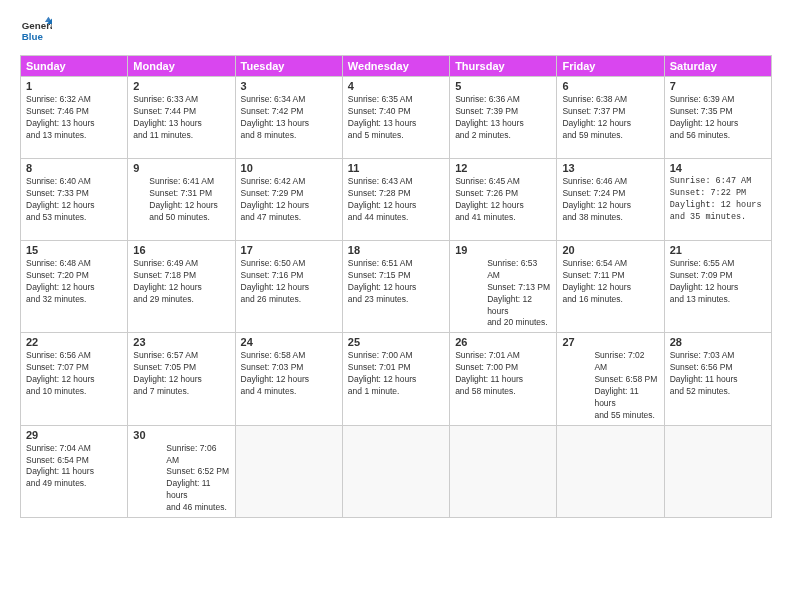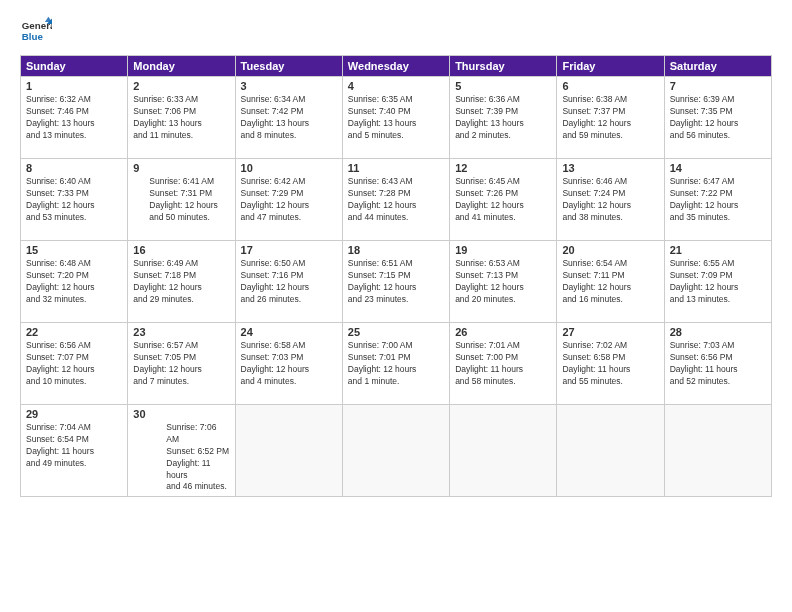--- a/index.html
+++ b/index.html
@@ -41,21 +41,21 @@
     .location {
       font-size: 13px;
       color: #555;
     }
     table {
       width: 100%;
       border-collapse: collapse;
       table-layout: fixed;
     }
     thead tr th {
-      background-color: #4c1d95;
+      background-color: #d946ef;
       color: white;
       font-size: 11px;
       font-weight: bold;
       padding: 4px 5px;
       text-align: left;
       border: 1px solid #ccc;
     }
     tbody tr td {
       border: 1px solid #ccc;
       vertical-align: top;
@@ -115,21 +115,21 @@
           <td>
             <span class="day-num">1</span>
             <div class="day-info" style="white-space: pre-line;">Sunrise: 6:32 AM
 Sunset: 7:46 PM
 Daylight: 13 hours
 and 13 minutes.</div>
           </td>
           <td>
             <span class="day-num">2</span>
             <div class="day-info" style="white-space: pre-line;">Sunrise: 6:33 AM
-Sunset: 7:06 PM
+Sunset: 7:44 PM
 Daylight: 13 hours
 and 11 minutes.</div>
           </td>
           <td>
             <span class="day-num">3</span>
             <div class="day-info" style="white-space: pre-line;">Sunrise: 6:34 AM
 Sunset: 7:42 PM
 Daylight: 13 hours
 and 8 minutes.</div>
           </td>
@@ -200,21 +200,21 @@
           </td>
           <td>
             <span class="day-num">13</span>
             <div class="day-info" style="white-space: pre-line;">Sunrise: 6:46 AM
 Sunset: 7:24 PM
 Daylight: 12 hours
 and 38 minutes.</div>
           </td>
           <td>
             <span class="day-num">14</span>
-            <div class="day-info" style="white-space: pre-line;">Sunrise: 6:47 AM
+            <div class="day-info" style="white-space: pre-line; font-family: Liberation Mono, monospace;">Sunrise: 6:47 AM
 Sunset: 7:22 PM
 Daylight: 12 hours
 and 35 minutes.</div>
           </td>
         </tr>
         <tr>
           <td>
             <span class="day-num">15</span>
             <div class="day-info" style="white-space: pre-line;">Sunrise: 6:48 AM
 Sunset: 7:20 PM
@@ -237,21 +237,21 @@
           </td>
           <td>
             <span class="day-num">18</span>
             <div class="day-info" style="white-space: pre-line;">Sunrise: 6:51 AM
 Sunset: 7:15 PM
 Daylight: 12 hours
 and 23 minutes.</div>
           </td>
           <td>
             <span class="day-num">19</span>
-            <div class="day-info" style="white-space: pre-line;">Sunrise: 6:53 AM
+            <div class="day-info" style="white-space: pre-line; margin-left: 32px;">Sunrise: 6:53 AM
 Sunset: 7:13 PM
 Daylight: 12 hours
 and 20 minutes.</div>
           </td>
           <td>
             <span class="day-num">20</span>
             <div class="day-info" style="white-space: pre-line;">Sunrise: 6:54 AM
 Sunset: 7:11 PM
 Daylight: 12 hours
 and 16 minutes.</div>
@@ -295,21 +295,21 @@
           </td>
           <td>
             <span class="day-num">26</span>
             <div class="day-info" style="white-space: pre-line;">Sunrise: 7:01 AM
 Sunset: 7:00 PM
 Daylight: 11 hours
 and 58 minutes.</div>
           </td>
           <td>
             <span class="day-num">27</span>
-            <div class="day-info" style="white-space: pre-line;">Sunrise: 7:02 AM
+            <div class="day-info" style="white-space: pre-line; margin-left: 32px;">Sunrise: 7:02 AM
 Sunset: 6:58 PM
 Daylight: 11 hours
 and 55 minutes.</div>
           </td>
           <td>
             <span class="day-num">28</span>
             <div class="day-info" style="white-space: pre-line;">Sunrise: 7:03 AM
 Sunset: 6:56 PM
 Daylight: 11 hours
 and 52 minutes.</div>

